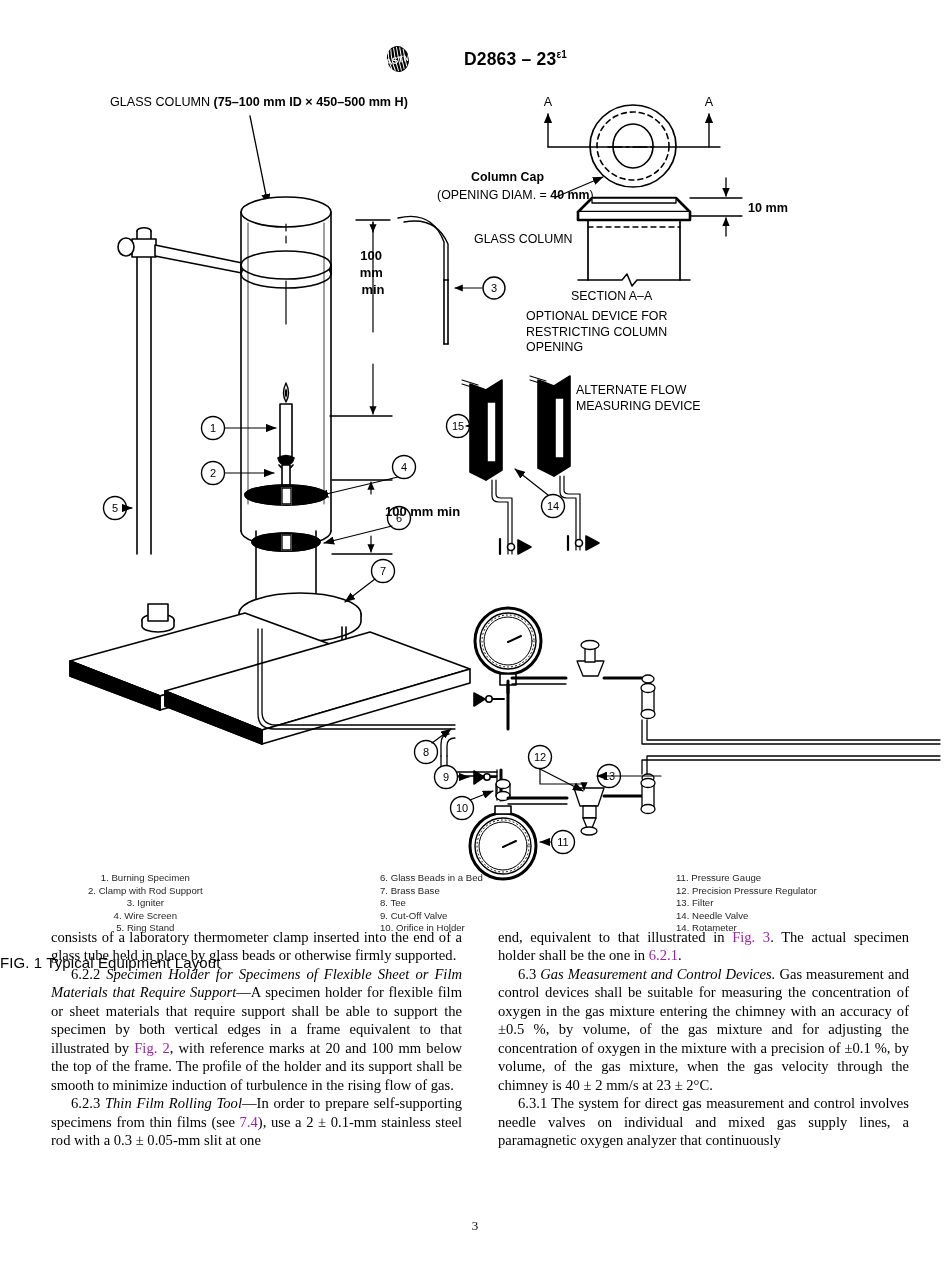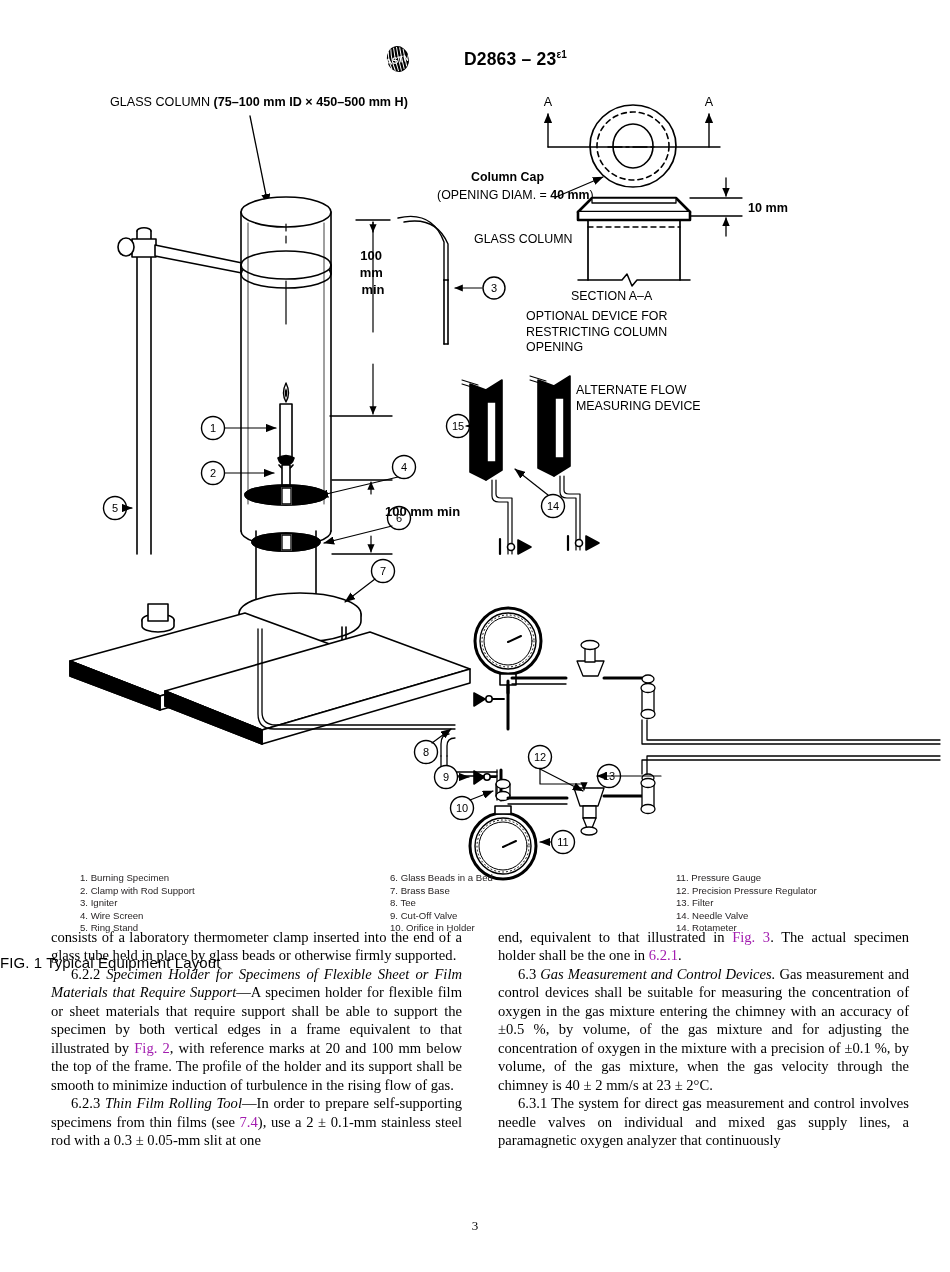--- a/index.html
+++ b/index.html
@@ -76,22 +76,22 @@
     height: 72px;
     font-family: "Liberation Sans", sans-serif;
     font-size: 9.6px;
     line-height: 12.6px;
     color: #231f20;
   }
   .legend-col {
     position: absolute;
     top: 0;
   }
-  .legend-col.c1 { left: 80px; }
-  .legend-col.c2 { left: 390px; }
+  .legend-col.c1 { left: 88px; text-align: center; }
+  .legend-col.c2 { left: 380px; }
   .legend-col.c3 { left: 676px; }
   .legend-item { white-space: nowrap; }
 
   .fig-caption {
     position: absolute;
     top: 870px;
     left: 0;
     width: 950px;
     text-align: left;
     font-family: "Liberation Sans", sans-serif;

